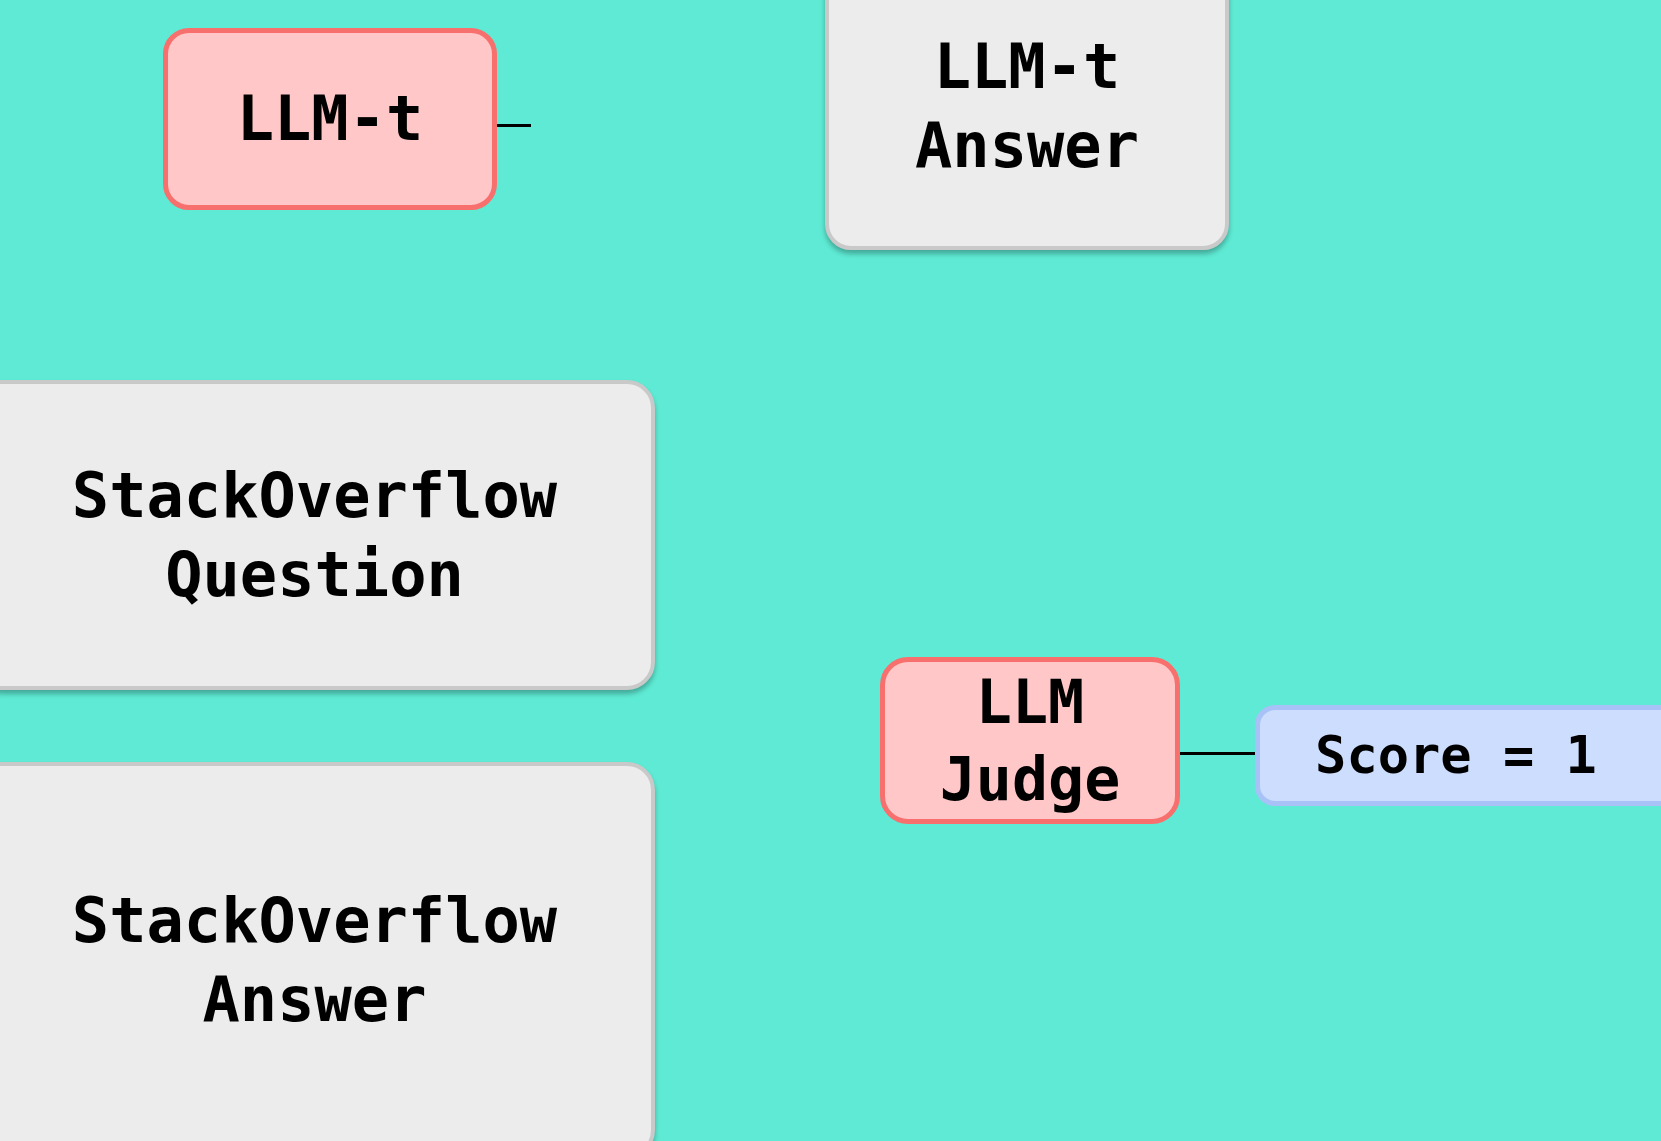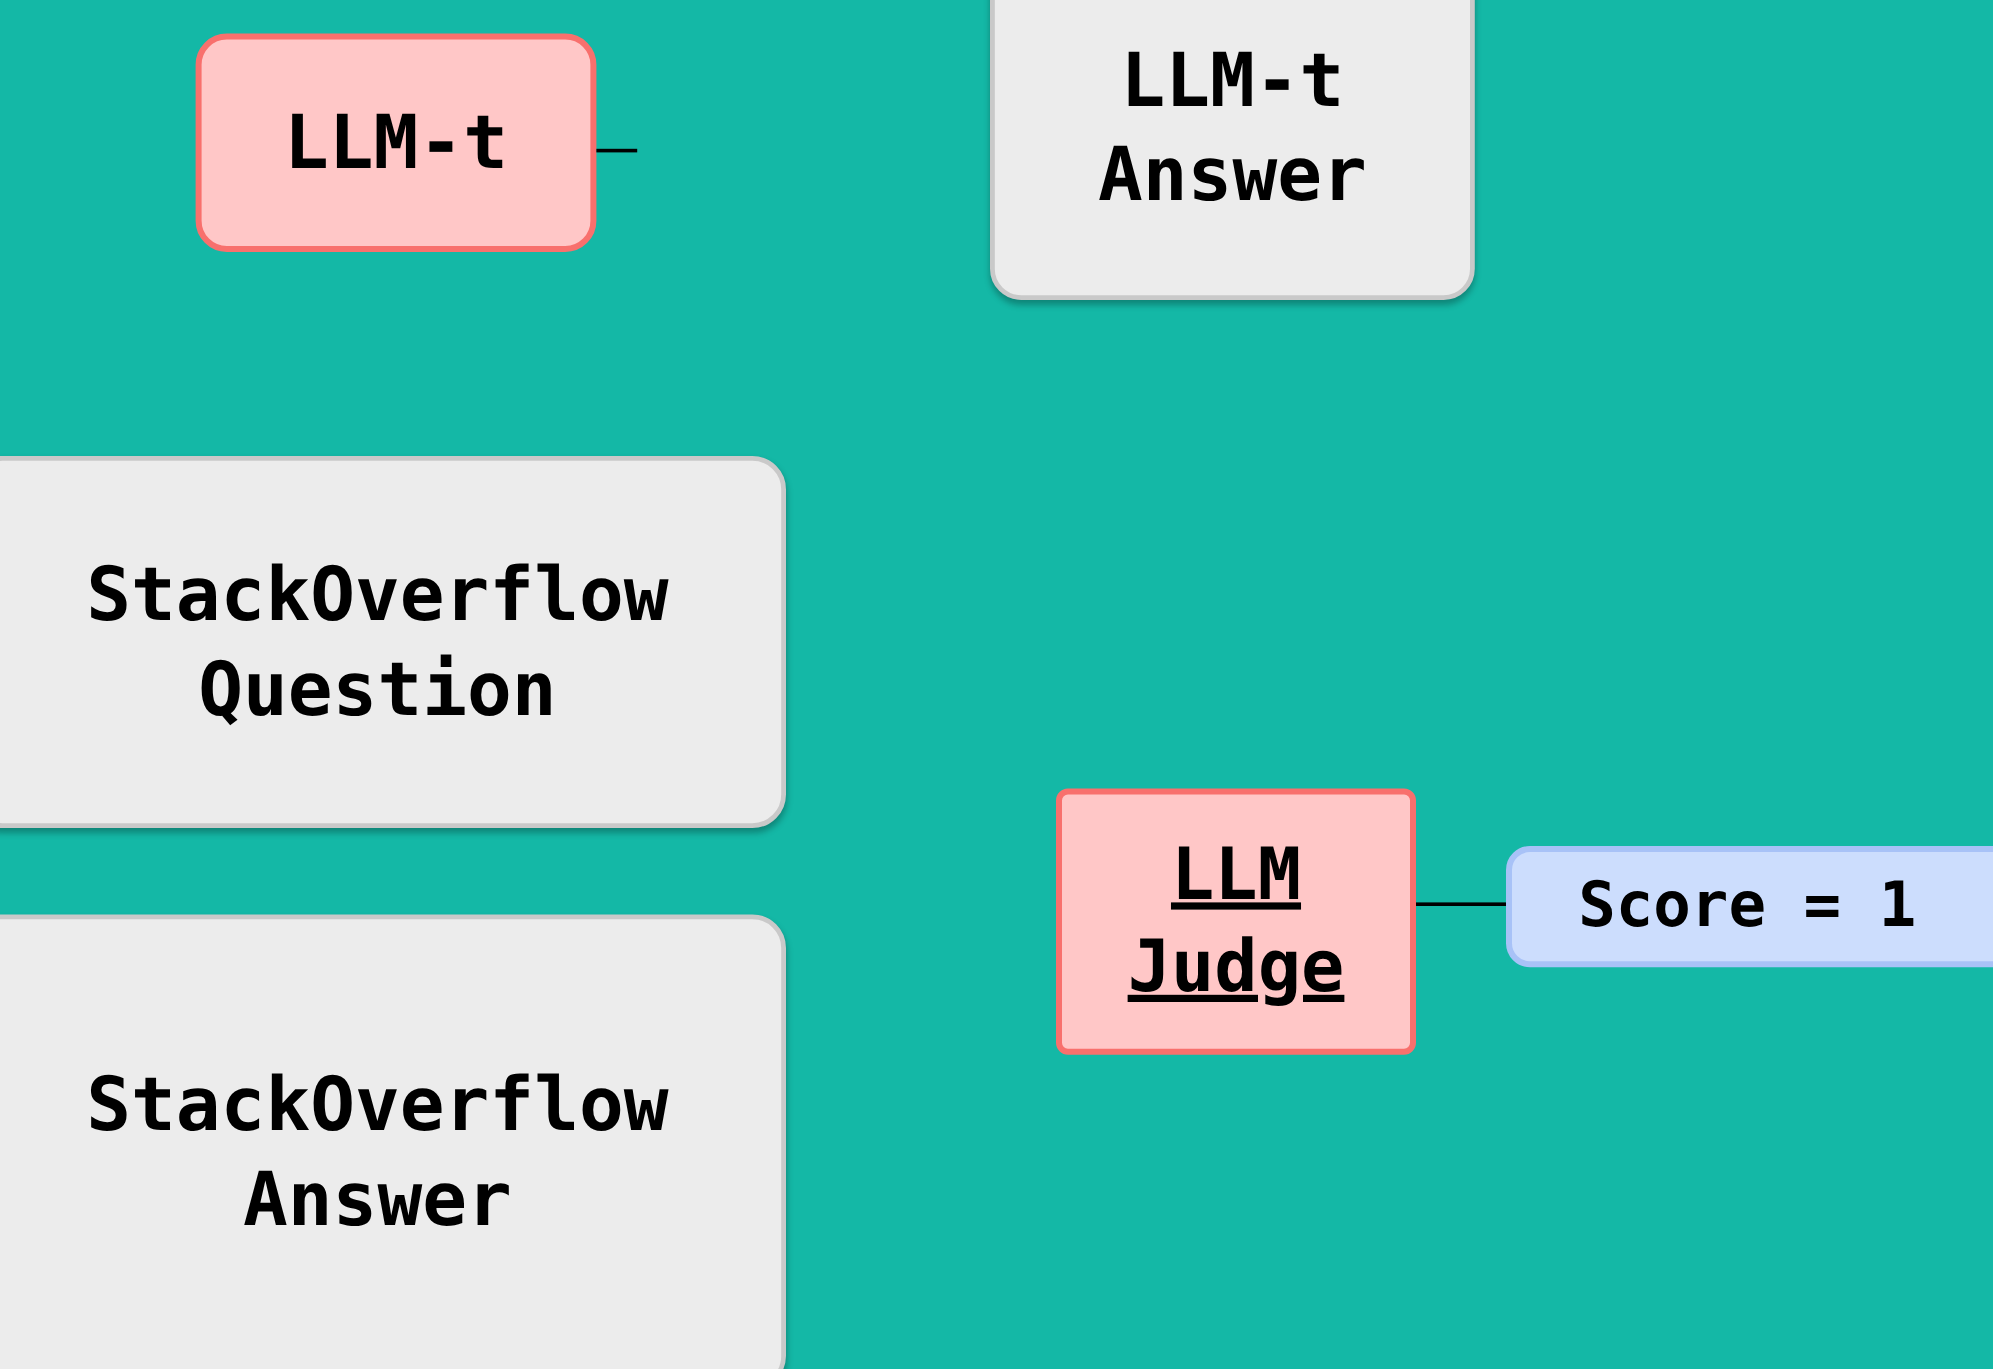--- a/index.html
+++ b/index.html
@@ -5,21 +5,21 @@
 <style>
   html, body {
     margin: 0;
     padding: 0;
     background: #000000;
   }
   #canvas {
     position: relative;
     width: 1661px;
     height: 1141px;
-    background: #14b8a6;
+    background: #5eead4;
     overflow: hidden;
     font-family: "DejaVu Sans Mono", "Liberation Mono", monospace;
   }
   .node {
     position: absolute;
     box-sizing: border-box;
     display: flex;
     align-items: center;
     justify-content: center;
     text-align: center;
@@ -71,24 +71,23 @@
     border-radius: 28px;
   }
   #node-so-answer {
     left: -26px;  top: 762px;
     width: 681px; height: 396px;
     font-size: 62px;
     border-radius: 28px;
   }
   #node-llm-judge {
     left: 880px;  top: 657px;
-    width: 300px; height: 222px;
+    width: 300px; height: 167px;
     font-size: 60px;
-    border-radius: 10px;
-    text-decoration: underline;
+    border-radius: 28px;
   }
   #node-score {
     left: 1255px; top: 705px;
     width: 426px; height: 101px;
     font-size: 52px;
     border-radius: 20px;
     justify-content: center;
     padding-right: 24px;
   }
 

